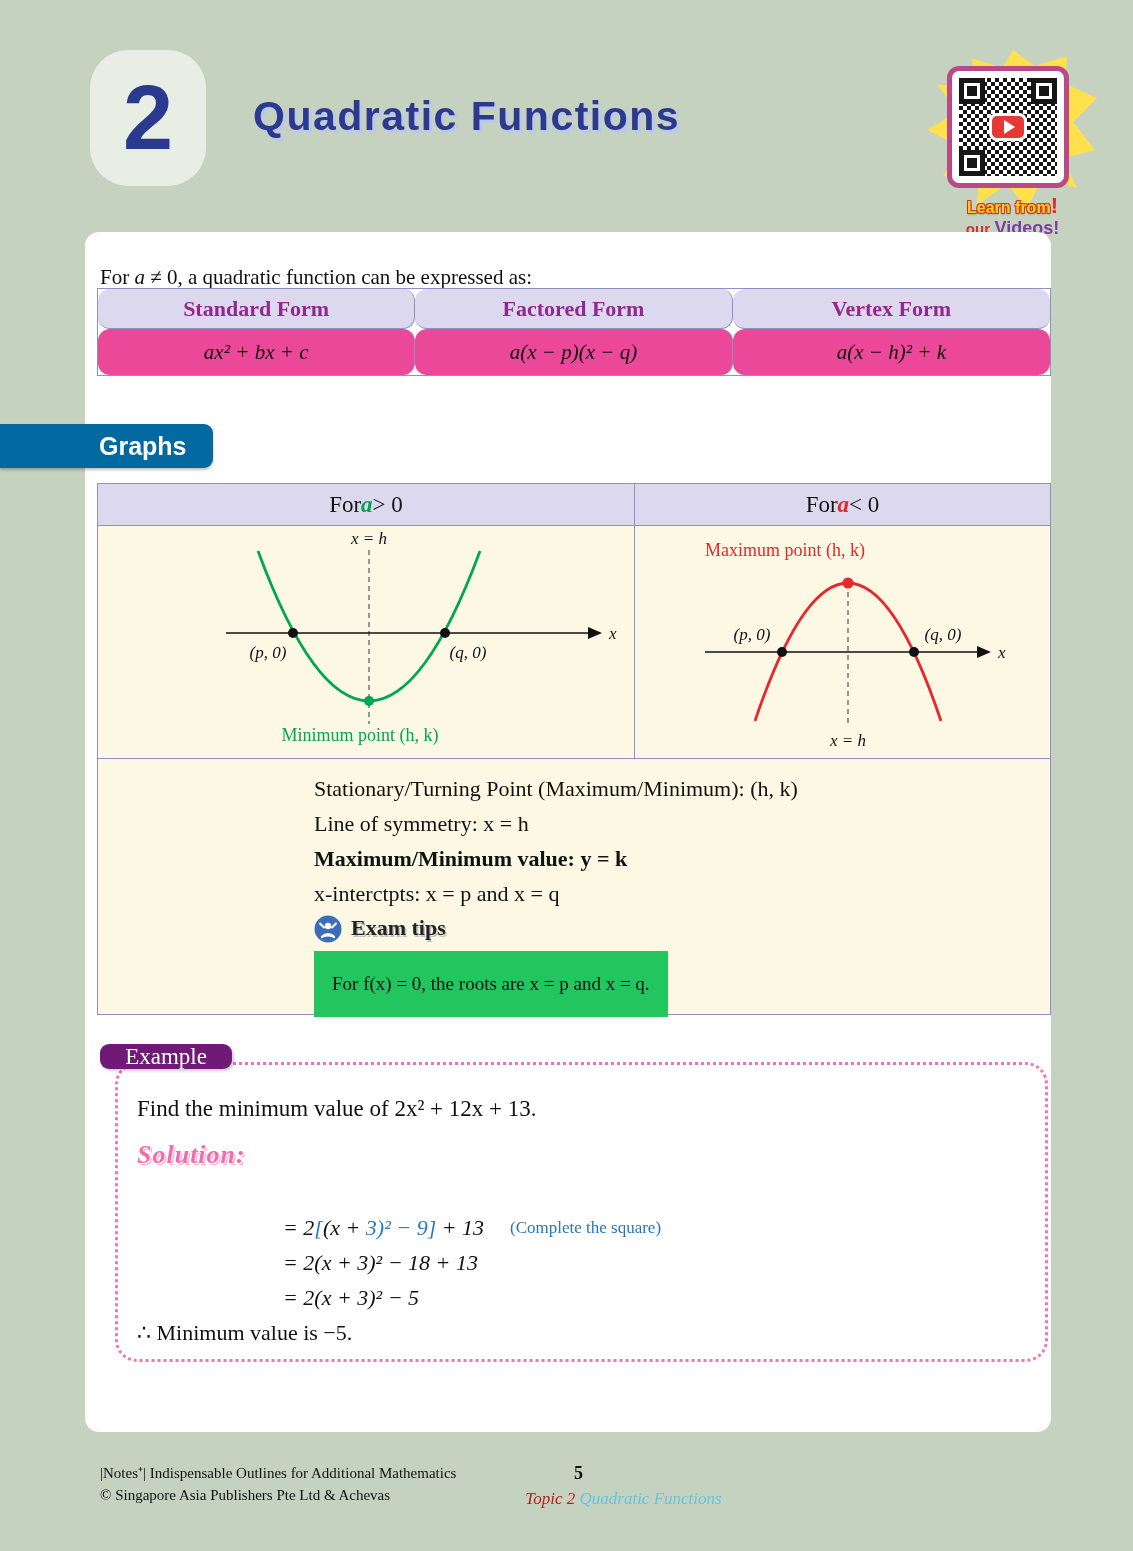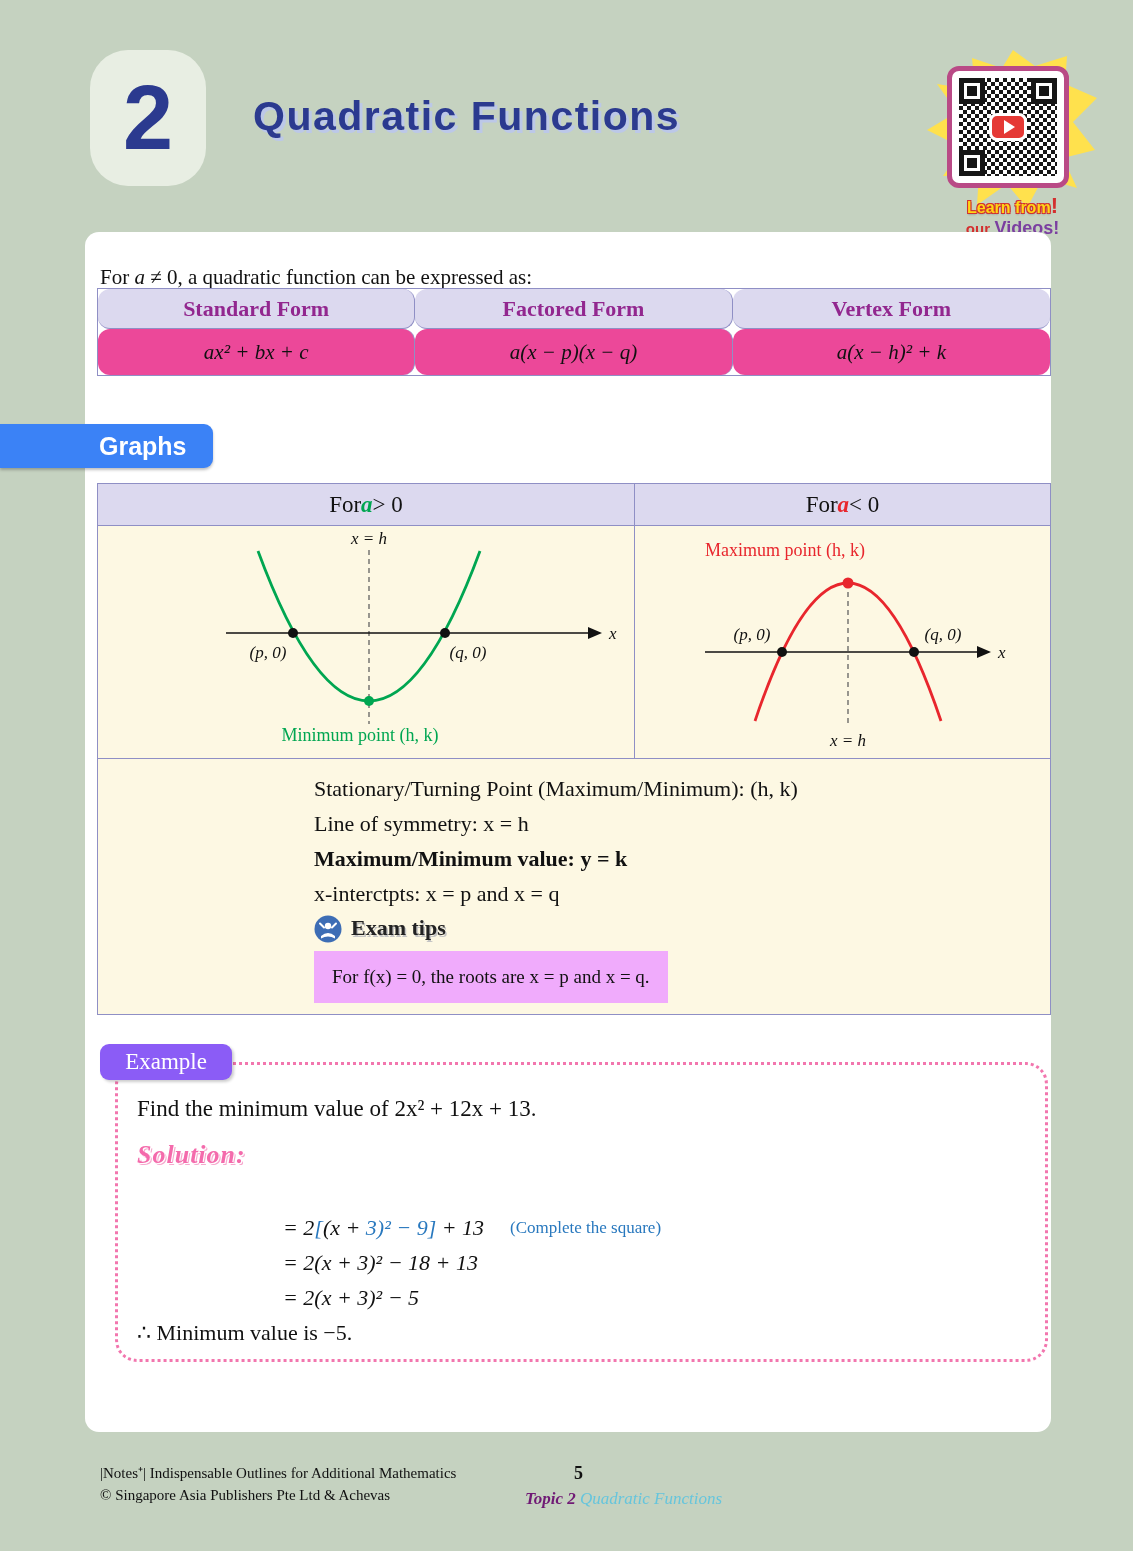--- a/index.html
+++ b/index.html
@@ -47,21 +47,21 @@
 
   
   .forms-table { position:absolute; left:97px; top:288px; width:954px; border:1.5px solid #8f8fc5; }
   .ft-row { display:grid; grid-template-columns:1fr 1fr 1fr; }
   .ft-cell { display:flex; align-items:center; justify-content:center; border-right:1.5px solid #8f8fc5;border-radius:12px; }
   .ft-cell:last-child { border-right:none; }
   .ft-h { background:#dcd9ef; height:40px; color:#92278f; font-weight:bold; font-size:22px; border-bottom:1.5px solid #8f8fc5; }
   .ft-v { background:#ec4899; height:46px; font-style:italic; font-size:21px; }
 
   
-  .graphs-tab { position:absolute; left:0; top:424px; width:213px; height:44px; background:#3b82f6;
+  .graphs-tab { position:absolute; left:0; top:424px; width:213px; height:44px; background:#0369a1;
                 border-radius:0 9px 9px 0; color:#fff; font-family:"Liberation Sans", sans-serif;
                 font-weight:bold; font-size:25px; display:flex; align-items:center; padding-left:99px;
                 box-shadow:0 2px 3px rgba(0,0,0,.25); z-index:3; }
 
   
   .graphs-table { position:absolute; left:97px; top:483px; width:954px; border:1.5px solid #8f8fc5; }
   .gt-header { display:grid; grid-template-columns:537px 1fr; }
   .gt-h { background:#dcd9ef; height:42px; display:flex; align-items:center; justify-content:center;
           font-size:23px; border-bottom:1.5px solid #8f8fc5; }
   .gt-h.left { border-right:1.5px solid #8f8fc5; }
@@ -69,56 +69,56 @@
   .gt-h .var.red { color:#e8262d; }
   .gt-graphs { display:grid; grid-template-columns:537px 1fr; }
   .gt-cell { background:#fdf8e3; height:233px; border-bottom:1.5px solid #8f8fc5; }
   .gt-cell.left { border-right:1.5px solid #8f8fc5; }
   .gt-cell svg { display:block; }
   .gt-notes { background:#fdf8e3; height:255px; padding:12px 0 0 216px; }
   .note-line { font-size:22px; line-height:35px; }
   .note-line.bold { font-weight:bold; }
   .exam-tips { display:flex; align-items:flex-start; gap:9px; margin-top:4px; }
   .exam-label { font-weight:bold; font-size:22px; color:#222; text-shadow:1.5px 1.5px 0 #c4c4c4; }
-  .exam-box { margin-top:8px; background:#f0abfc; width:fit-content; padding:15px 18px; font-size:19px; }
+  .exam-box { margin-top:8px; background:#22c55e; width:fit-content; padding:22px 18px; font-size:19px; }
 
   
   .axis { stroke:#111; stroke-width:1.6; }
   .dash { stroke:#555; stroke-width:1.2; stroke-dasharray:5 4; fill:none; }
   .green-curve { stroke:#00a651; stroke-width:2.8; fill:none; }
   .red-curve { stroke:#e8262d; stroke-width:2.8; fill:none; }
   .svg-math { font:italic 17px "Liberation Serif", serif; fill:#111; }
   .svg-green { font:18px "Liberation Serif", serif; fill:#00a651; }
   .svg-red { font:18px "Liberation Serif", serif; fill:#e8262d; }
 
   
   .example-box { position:absolute; left:115px; top:1062px; width:933px; height:300px;
                  border:3px dotted #f276ae; border-radius:22px; z-index:1; }
-  .example-ribbon { position:absolute; left:100px; top:1044px; width:132px; height:36px;
-                    background:#8b5cf6; border-radius:9px; color:#fff; font-size:23px;
+  .example-ribbon { position:absolute; left:100px; top:1044px; width:132px; height:25px;
+                    background:#701a75; border-radius:9px; color:#fff; font-size:23px;
                     display:flex; align-items:center; justify-content:center; z-index:2;
                     box-shadow:2px 2px 3px rgba(0,0,0,.2); }
   .problem { position:absolute; left:137px; top:1096px; font-size:23px; z-index:2; }
   .solution-label { position:absolute; left:137px; top:1140px; font-size:26px; font-style:italic; font-weight:bold;
                     color:#f46bac; letter-spacing:1px;
                     text-shadow:1px 1px 0 #fff, 2px 2px 0 #f6a9ce; z-index:2; }
   .math-row { position:absolute; left:137px; width:905px; font-size:22px; font-style:italic; z-index:2; }
   .math-row .indent { padding-left:146px; display:inline-block; }
   .math-note { position:absolute; left:373px; top:3px; font-size:17px; font-style:normal; color:#2878be; }
   .blue { color:#2878be; }
   .row1 { top:1180px; } .row2 { top:1215px; } .row3 { top:1250px; } .row4 { top:1285px; }
   .conclusion { position:absolute; left:137px; top:1320px; font-size:22px; z-index:2; }
 
   
   .footer-left { position:absolute; left:100px; top:1462px; font-size:15px; line-height:22px; }
   .footer-page { position:absolute; left:0; top:1463px; width:1133px; text-align:center;
                  font-weight:bold; font-size:18px; transform:translateX(12px); }
   .footer-topic { position:absolute; left:0; top:1489px; width:1133px; text-align:center;
                   font-size:17px; transform:translateX(57px); }
-  .topic-label { font-weight:bold; font-style:italic; color:#701a75; }
+  .topic-label { font-weight:normal; font-style:italic; color:#b91c1c; }
   .topic-title { font-style:italic; color:#66c5dc; }
 </style>
 </head>
 <body>
 
 <div class="page">
 
   <div class="chapter-blob">
     <span class="chapter-number">2</span>
   </div>

